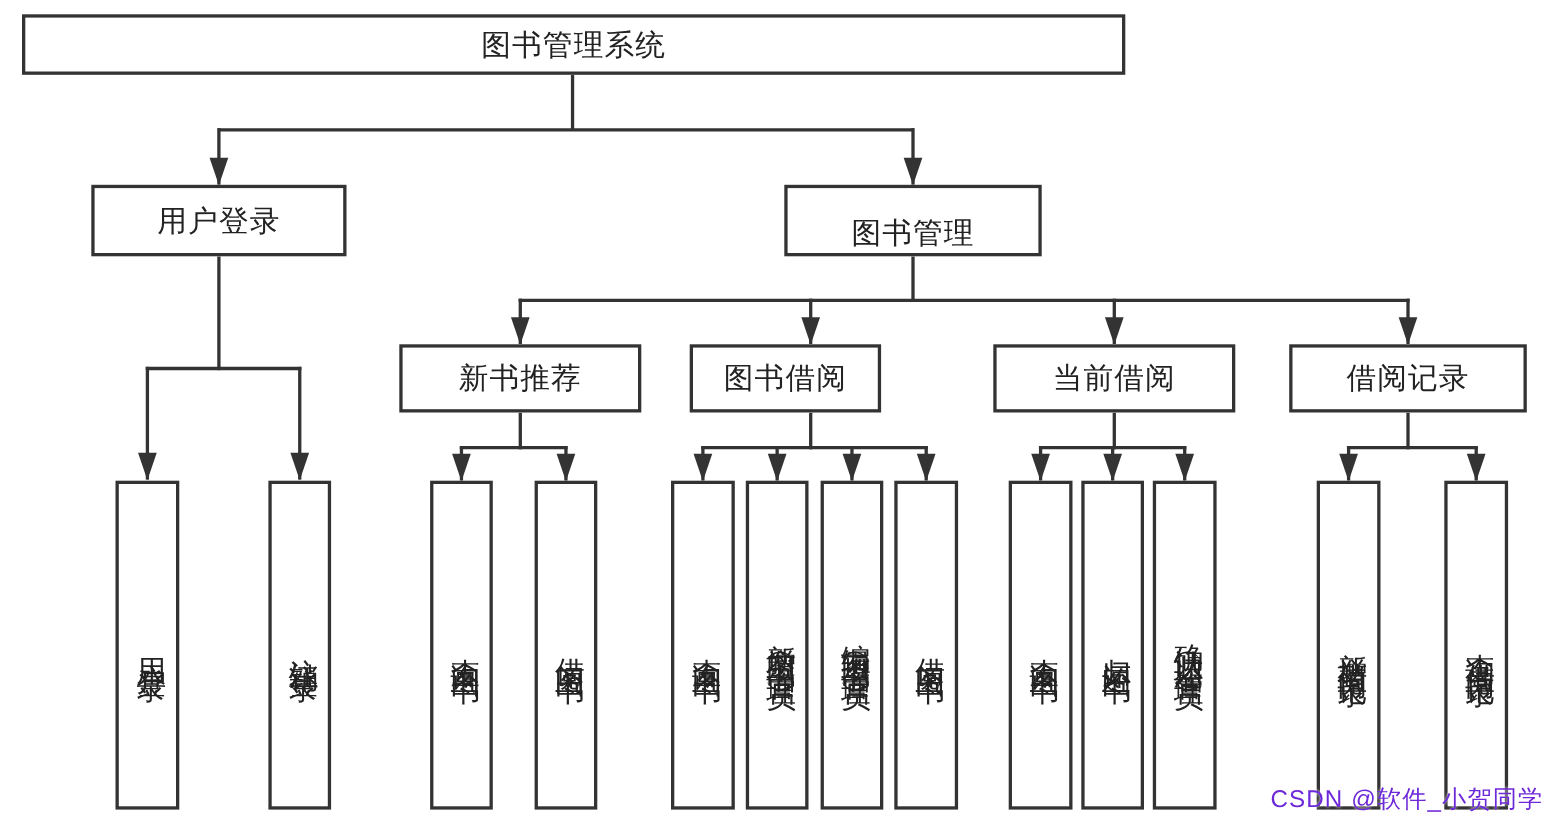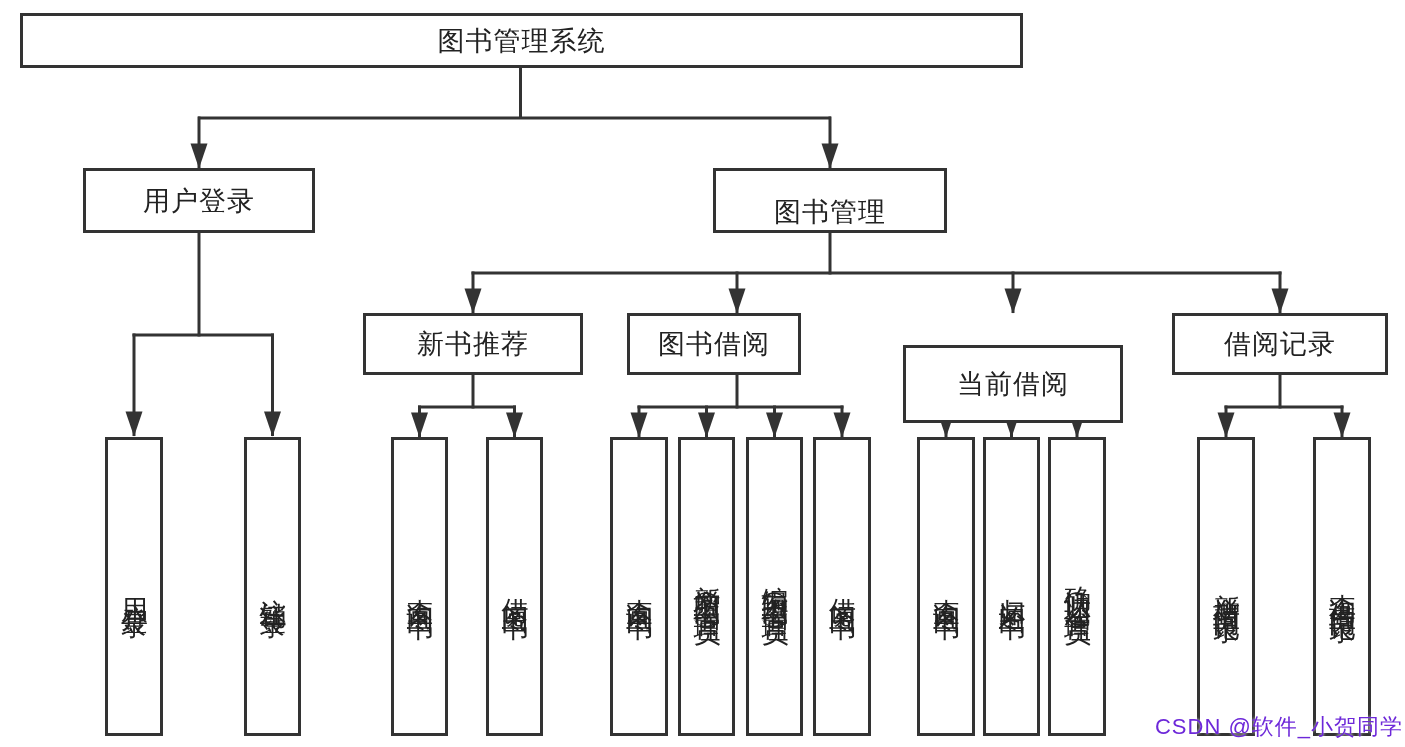--- a/index.html
+++ b/index.html
@@ -6,31 +6,31 @@
   body{width:1405px;height:747px;position:relative;overflow:hidden;
        font-family:"Liberation Sans","DejaVu Sans",sans-serif;}
   .canvas{position:absolute;left:0;top:0;width:1405px;height:747px;}
   svg.connectors{position:absolute;left:0;top:0;z-index:1;}
   .box{position:absolute;box-sizing:border-box;border:3px solid #333333;
        background:#ffffff;display:flex;align-items:center;justify-content:center;
        color:#222222;z-index:2;}
   .h-box{font-size:27px;letter-spacing:1px;white-space:nowrap;}
   .v-box{writing-mode:vertical-rl;text-orientation:mixed;font-size:27px;
          letter-spacing:5px;line-height:1;}
-  .lbl{display:block;}
+  .lbl{display:block;font-family:Liberation Mono, monospace;}
   .watermark{position:absolute;right:2px;top:712px;z-index:3;font-size:22px;
              letter-spacing:1px;color:#6d28d9;text-shadow:0 0 3px #ffffff;
              white-space:nowrap;}
   
   #nd-root {left:20px;  top:13px;  width:1003px;height:55px;}
   #nd-ulogin{left:83px; top:168px; width:232px; height:65px;}
   #nd-bmgmt{left:713px; top:168px; width:234px; height:65px;align-items:flex-end;}
   #nd-newb {left:363px; top:313px; width:220px; height:62px;}
   #nd-bborw{left:627px; top:313px; width:174px; height:62px;}
-  #nd-curb {left:903px; top:313px; width:220px; height:78px;margin-top:32px;}
+  #nd-curb {left:903px; top:313px; width:220px; height:62px;}
   #nd-brec {left:1172px;top:313px; width:216px; height:62px;}
   .leaf{top:437px;height:299px;}
   #lf-ul1{left:105px;width:58px;} #lf-ul2{left:244px;width:57px;}
   #lf-xs1{left:391px;width:57px;} #lf-xs2{left:486px;width:57px;}
   #lf-ts1{left:610px;width:58px;} #lf-ts2{left:678px;width:57px;}
   #lf-ts3{left:746px;width:57px;} #lf-ts4{left:813px;width:58px;}
   #lf-dq1{left:917px;width:58px;} #lf-dq2{left:983px;width:57px;}
   #lf-dq3{left:1048px;width:58px;}
   #lf-jl1{left:1197px;width:58px;} #lf-jl2{left:1313px;width:58px;}
 </style>

